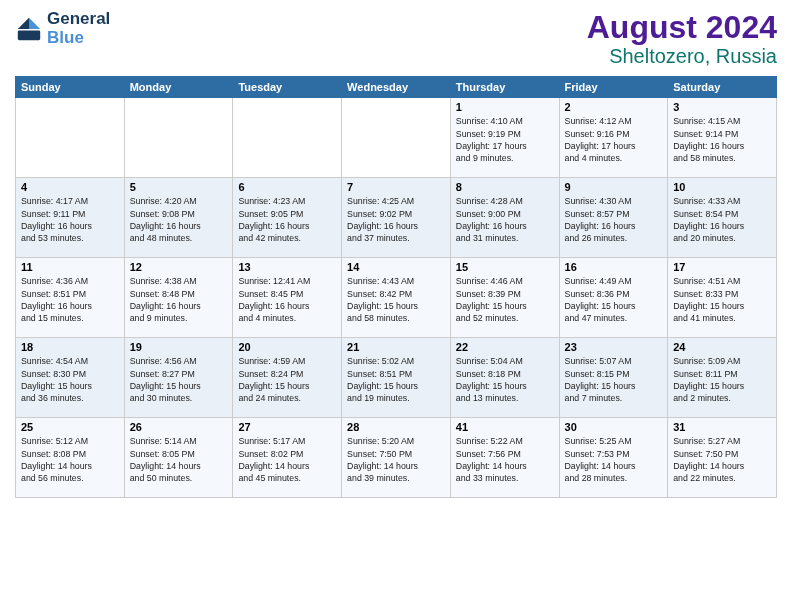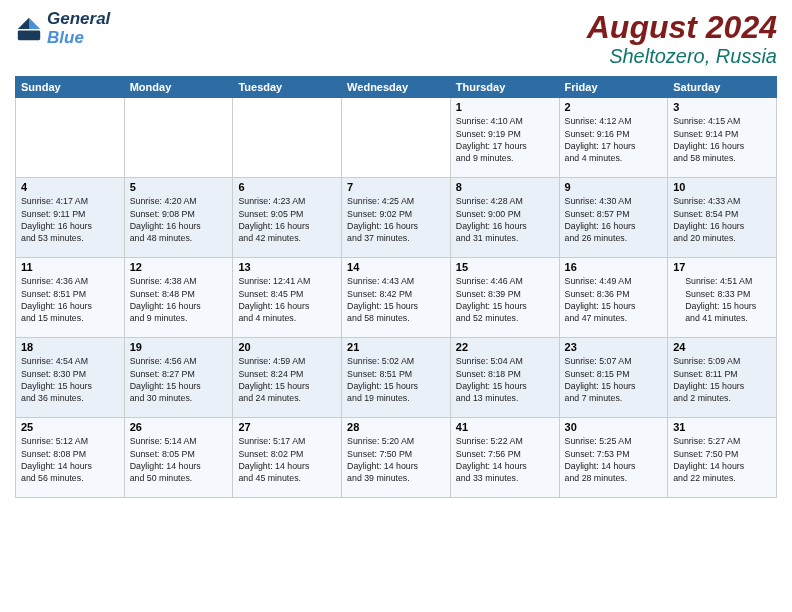--- a/index.html
+++ b/index.html
@@ -13,38 +13,37 @@
     .page {
       width: 792px;
       height: 612px;
       padding: 10px 15px;
     }
     .header {
       display: flex;
       justify-content: space-between;
       align-items: flex-start;
       margin-bottom: 8px;
-      font-style: italic;
     }
     .logo {
       display: flex;
       align-items: center;
       gap: 4px;
     }
     .logo-icon {
       width: 28px;
       height: 28px;
     }
     .title-block {
       text-align: right;
     }
     .month-year {
       font-size: 32px;
       font-weight: bold;
-      color: #7f1d1d;
+      color: #4c1d95;
       line-height: 1.1;
     }
     .location {
       font-size: 20px;
       color: #0f766e;
     }
     table {
       width: 100%;
       border-collapse: collapse;
       font-size: 9.5px;
@@ -242,21 +241,21 @@
           </td>
           <td>
             <span class="day-num">16</span>
             <div class="cell-info" style="white-space: pre-line;">Sunrise: 4:49 AM
 Sunset: 8:36 PM
 Daylight: 15 hours
 and 47 minutes.</div>
           </td>
           <td>
             <span class="day-num">17</span>
-            <div class="cell-info" style="white-space: pre-line; margin-left: 12px;">Sunrise: 4:51 AM
+            <div class="cell-info" style="white-space: pre-line;">Sunrise: 4:51 AM
 Sunset: 8:33 PM
 Daylight: 15 hours
 and 41 minutes.</div>
           </td>
         </tr>
         <tr>
           <td>
             <span class="day-num">18</span>
             <div class="cell-info" style="white-space: pre-line;">Sunrise: 4:54 AM
 Sunset: 8:30 PM

